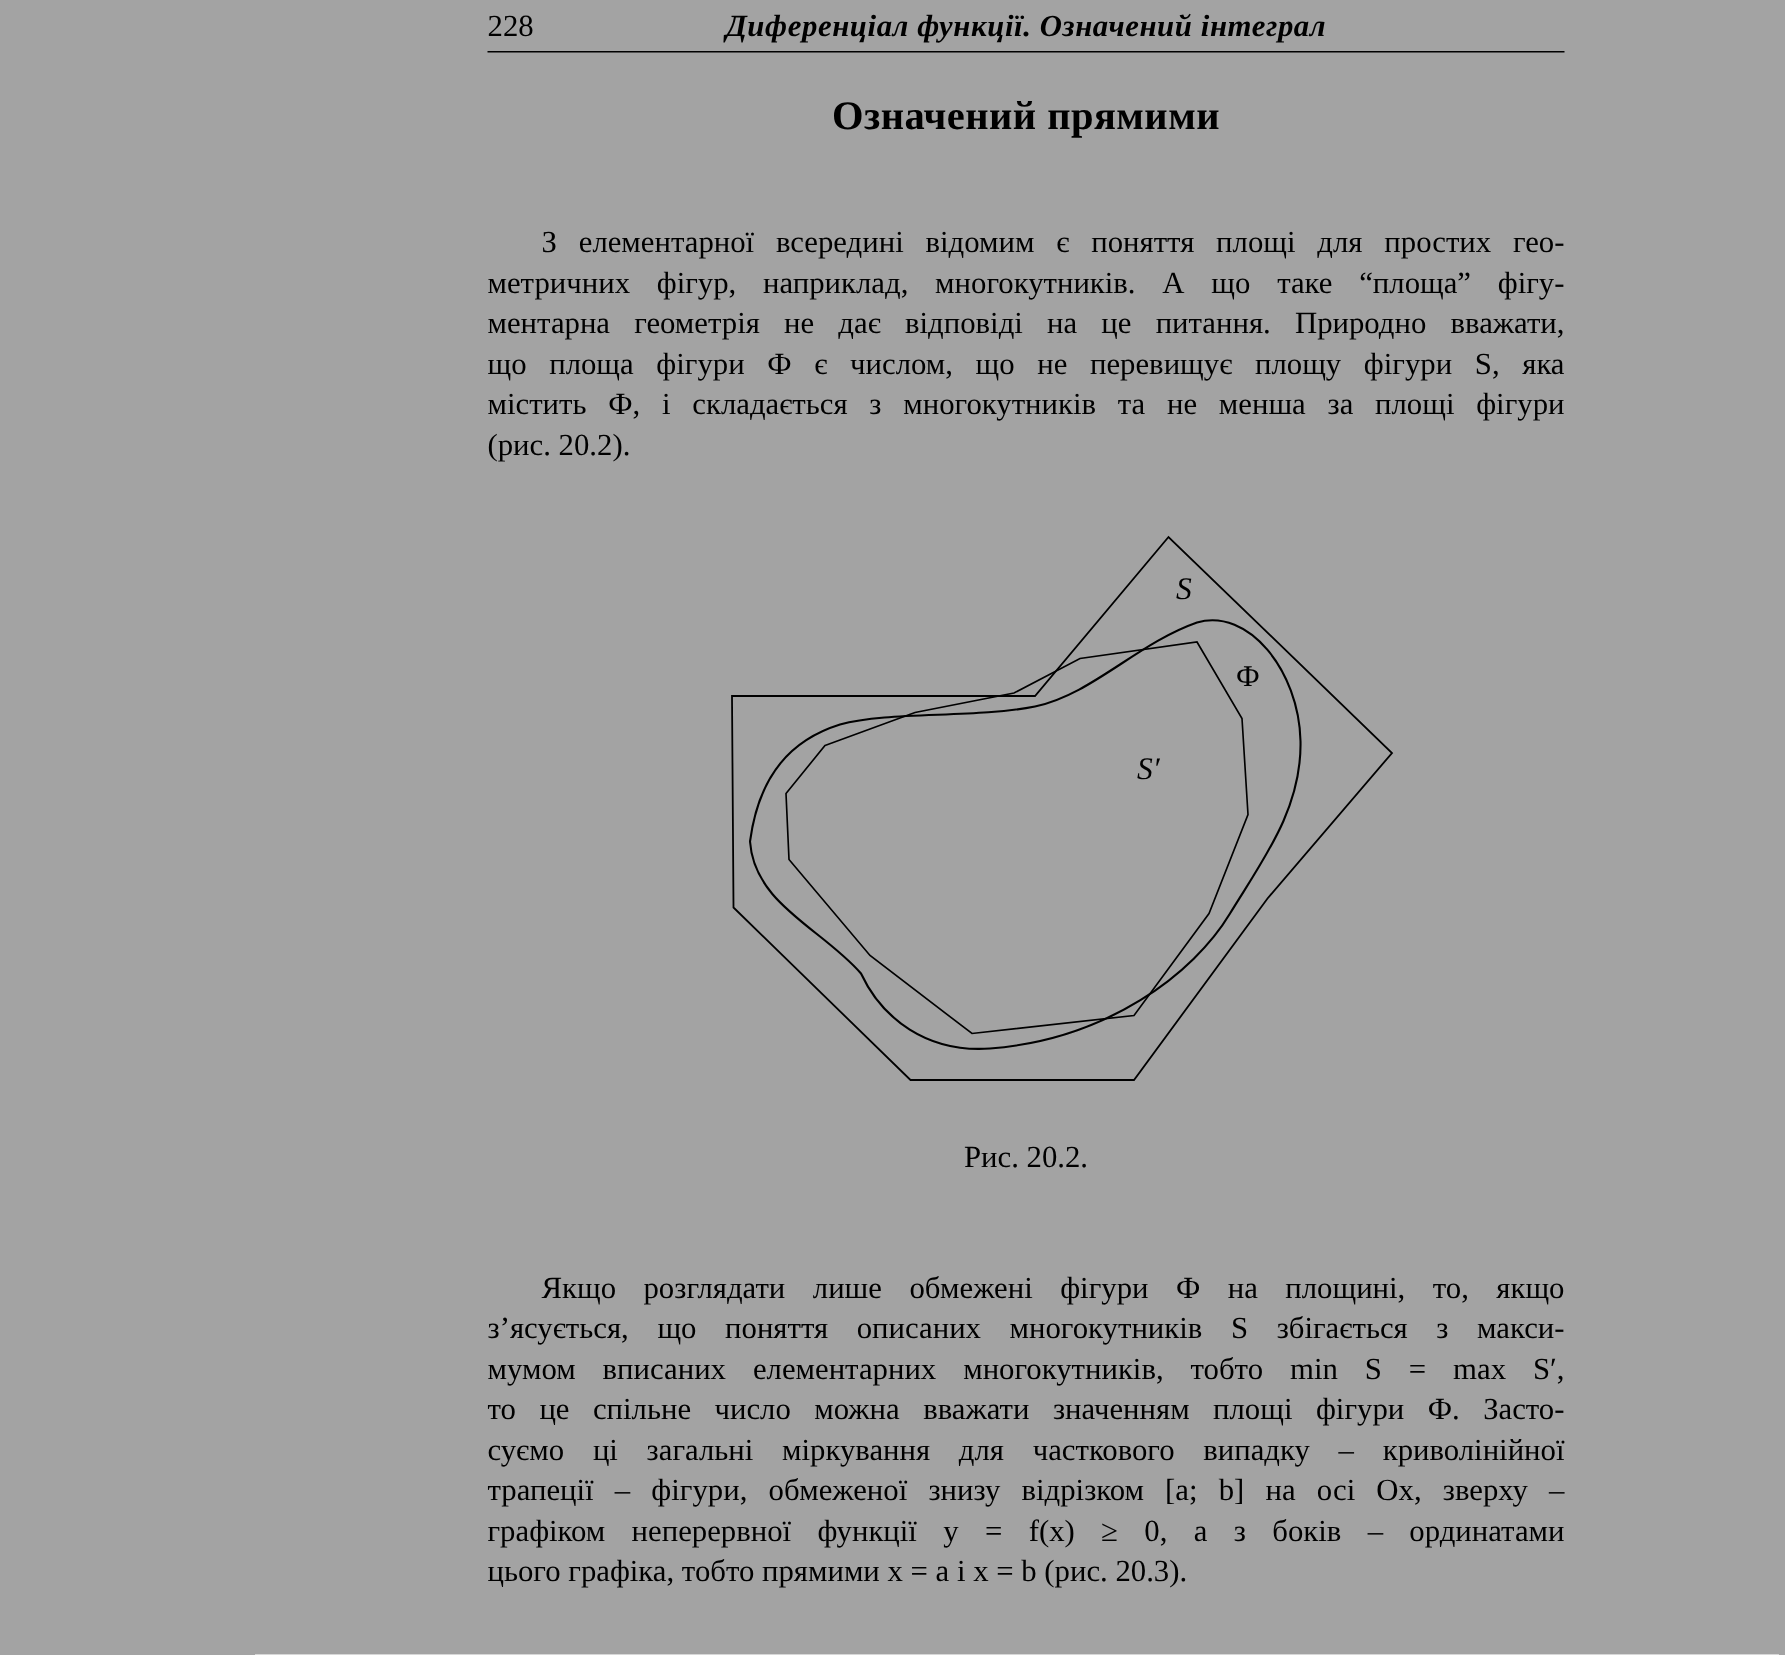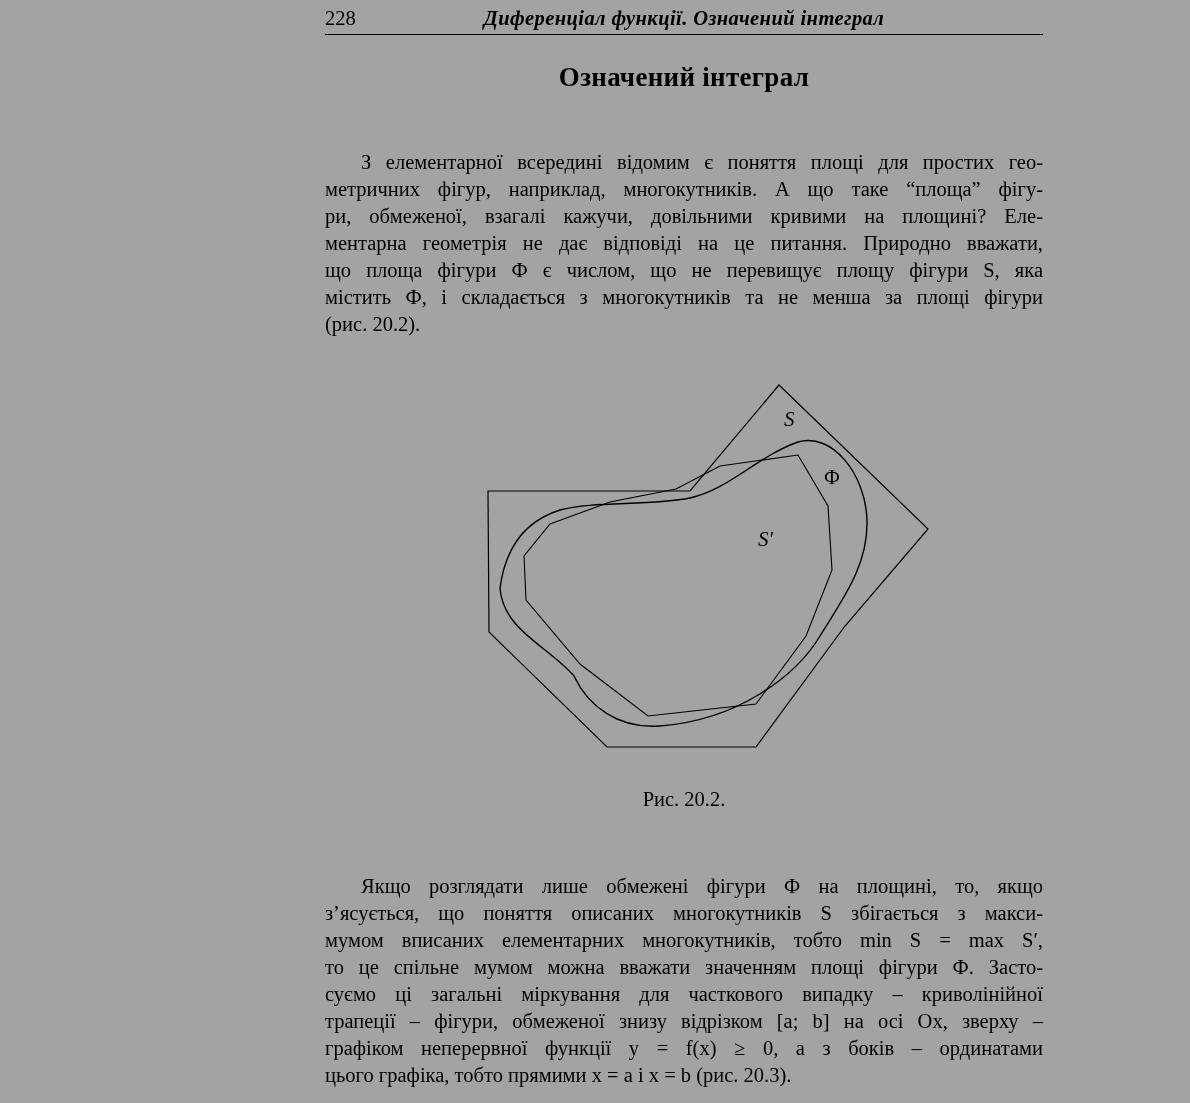--- a/index.html
+++ b/index.html
@@ -79,26 +79,25 @@
 
 <div class="page">
   <div class="textblock">
 
     <div class="header">
       <span class="pagenum">228</span>
       <span class="running">Диференціал функції. Означений інтеграл</span>
     </div>
     <div class="rule"></div>
 
-    <h1 class="doc-title">Означений інтеграл</h1>
+    <h1 class="doc-title">Означений прямими</h1>
 
     <div class="para para1">
       <div class="line firstline">З елементарної всередині відомим є поняття площі для простих гео-</div>
       <div class="line">метричних фігур, наприклад, многокутників. А що таке “площа” фігу-</div>
-      <div class="line">ри, обмеженої, взагалі кажучи, довільними кривими на площині? Еле-</div>
       <div class="line">ментарна геометрія не дає відповіді на це питання. Природно вважати,</div>
       <div class="line">що площа фігури Ф є числом, що не перевищує площу фігури S, яка</div>
       <div class="line">містить Ф, і складається з многокутників та не менша за площі фігури</div>
       <div class="line lastline">(рис. 20.2).</div>
     </div>
 
     <div class="fig">
       <svg width="460" height="390" viewBox="0 0 460 390">
 
         <path d="M 8 113 L 210 113 L 299 7 L 448 151 L 365 248 L 276 369 L 127 369 L 9 254 Z" fill="none" stroke="#000" stroke-width="1.2"></path>
@@ -119,21 +118,21 @@
         <text x="278" y="168" font-size="21" font-style="italic">S′</text>
       </svg>
     </div>
 
     <div class="caption">Рис. 20.2.</div>
 
     <div class="para para2">
       <div class="line firstline">Якщо розглядати лише обмежені фігури Ф на площині, то, якщо</div>
       <div class="line">з’ясується, що поняття описаних многокутників S збігається з макси-</div>
       <div class="line">мумом вписаних елементарних многокутників, тобто min S = max S′,</div>
-      <div class="line">то це спільне мумом можна вважати значенням площі фігури Ф. Засто-</div>
+      <div class="line">то це спільне число можна вважати значенням площі фігури Ф. Засто-</div>
       <div class="line">суємо ці загальні міркування для часткового випадку – криволінійної</div>
       <div class="line">трапеції – фігури, обмеженої знизу відрізком [a; b] на осі Ox, зверху –</div>
       <div class="line">графіком неперервної функції y = f(x) ≥ 0, а з боків – ординатами</div>
       <div class="line lastline">цього графіка, тобто прямими x = a і x = b (рис. 20.3).</div>
     </div>
 
   </div>
 </div>
 
 </body></html>

